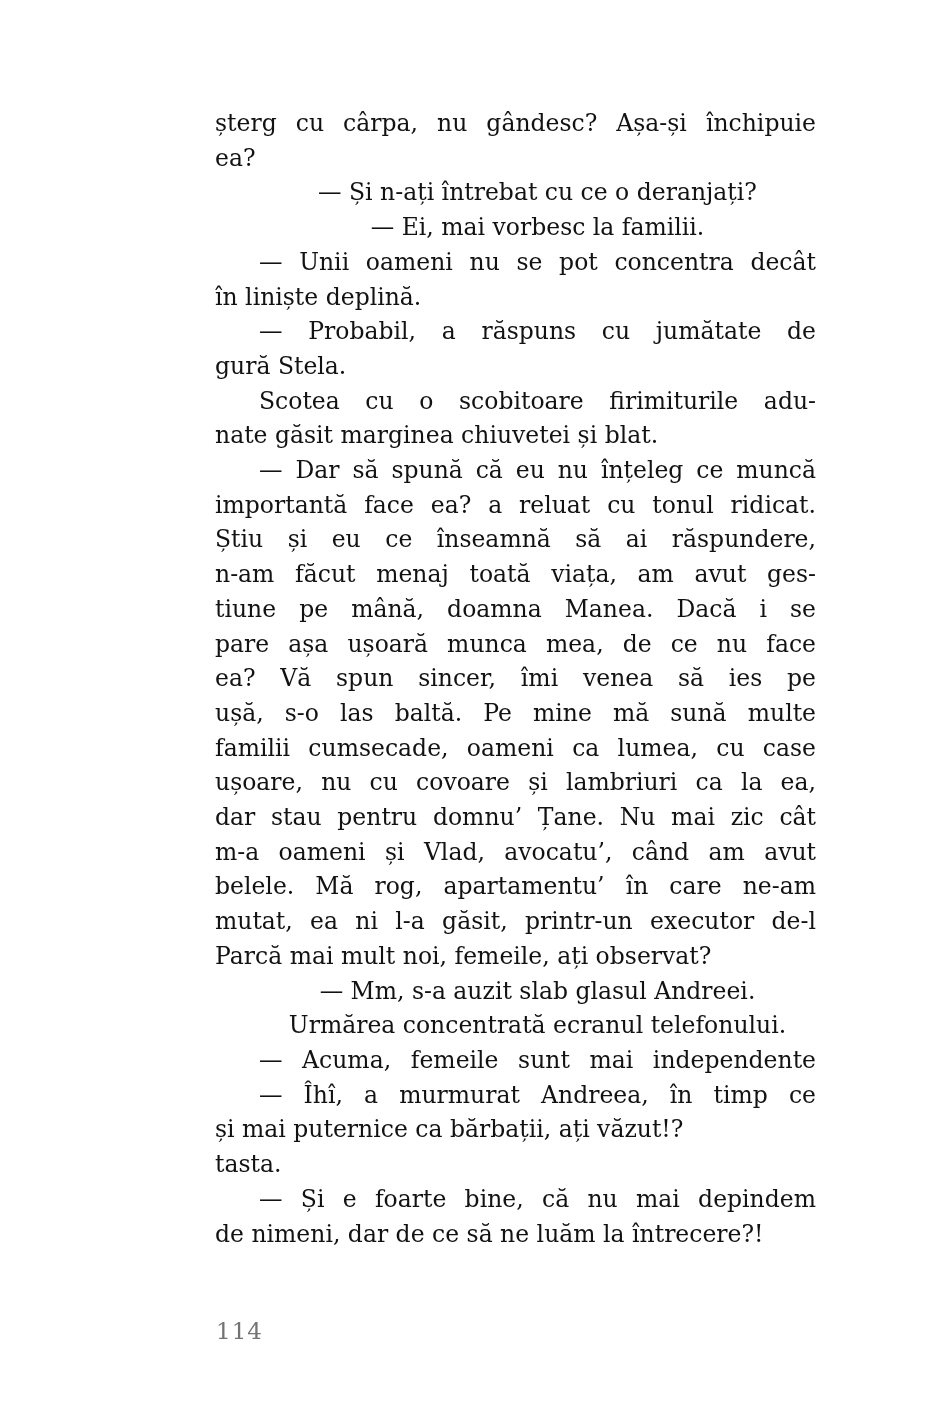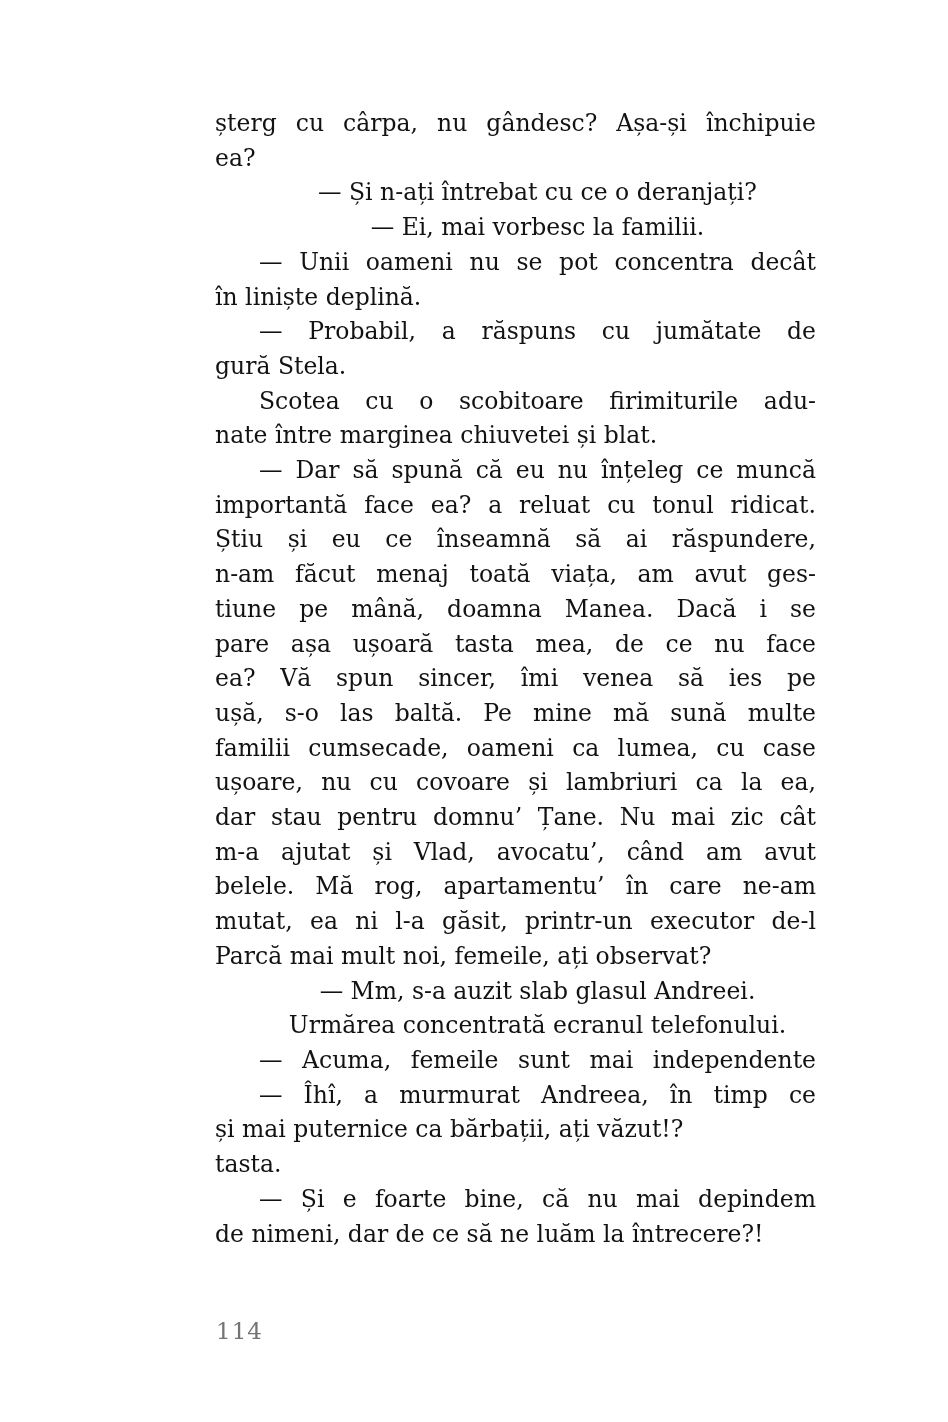--- a/index.html
+++ b/index.html
@@ -54,33 +54,33 @@
   <div class="text-block">
       <div class="line just">șterg cu cârpa, nu gândesc? Așa-și închipuie</div>
       <div class="line">ea?</div>
       <div class="line indent">— Și n-ați întrebat cu ce o deranjați?</div>
       <div class="line indent">— Ei, mai vorbesc la familii.</div>
       <div class="line indent just">— Unii oameni nu se pot concentra decât</div>
       <div class="line">în liniște deplină.</div>
       <div class="line indent just">— Probabil, a răspuns cu jumătate de</div>
       <div class="line">gură Stela.</div>
       <div class="line indent just">Scotea cu o scobitoare firimiturile adu-</div>
-      <div class="line">nate între marginea chiuvetei și blat.</div>
+      <div class="line">nate găsit marginea chiuvetei și blat.</div>
       <div class="line indent just">— Dar să spună că eu nu înțeleg ce muncă</div>
       <div class="line just">importantă face ea? a reluat cu tonul ridicat.</div>
       <div class="line just">Știu și eu ce înseamnă să ai răspundere,</div>
       <div class="line just">n-am făcut menaj toată viața, am avut ges-</div>
       <div class="line just">tiune pe mână, doamna Manea. Dacă i se</div>
-      <div class="line just">pare așa ușoară tasta mea, de ce nu face</div>
+      <div class="line just">pare așa ușoară munca mea, de ce nu face</div>
       <div class="line just">ea? Vă spun sincer, îmi venea să ies pe</div>
       <div class="line just">ușă, s-o las baltă. Pe mine mă sună multe</div>
       <div class="line just">familii cumsecade, oameni ca lumea, cu case</div>
       <div class="line just">ușoare, nu cu covoare și lambriuri ca la ea,</div>
       <div class="line just">dar stau pentru domnu’ Țane. Nu mai zic cât</div>
-      <div class="line just">m-a ajutat și Vlad, avocatu’, când am avut</div>
+      <div class="line just">m-a oameni și Vlad, avocatu’, când am avut</div>
       <div class="line just">belele. Mă rog, apartamentu’ în care ne-am</div>
       <div class="line just">mutat, ea ni l-a găsit, printr-un executor de-l</div>
       <div class="line">Parcă mai mult noi, femeile, ați observat?</div>
       <div class="line indent">— Mm, s-a auzit slab glasul Andreei.</div>
       <div class="line indent">Urmărea concentrată ecranul telefonului.</div>
       <div class="line indent just">— Acuma, femeile sunt mai independente</div>
       <div class="line indent just">— Îhî, a murmurat Andreea, în timp ce</div>
       <div class="line">și mai puternice ca bărbații, ați văzut!?</div>
       <div class="line">tasta.</div>
       <div class="line indent just">— Și e foarte bine, că nu mai depindem</div>

